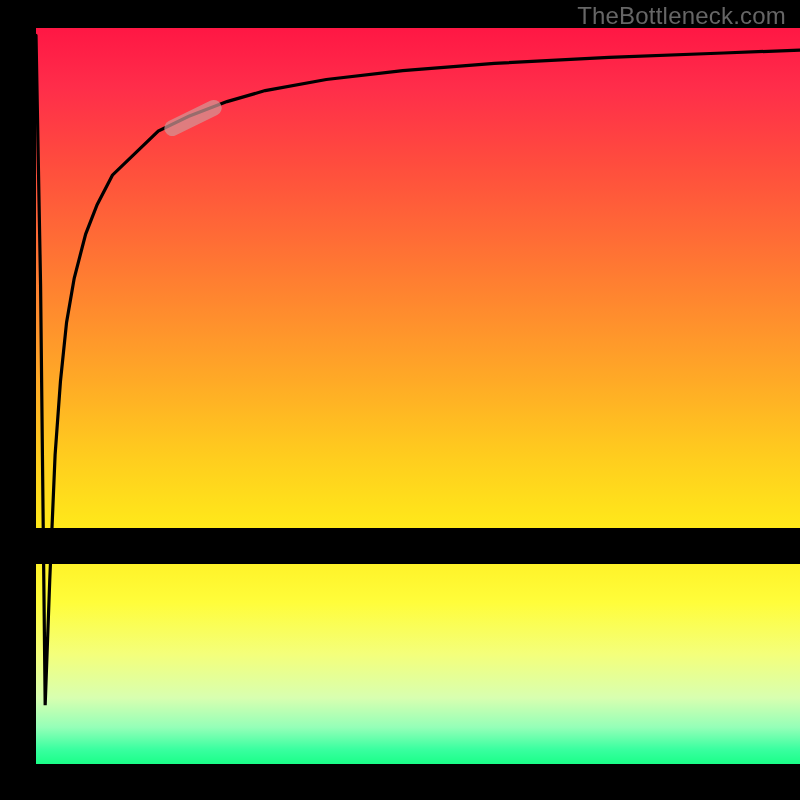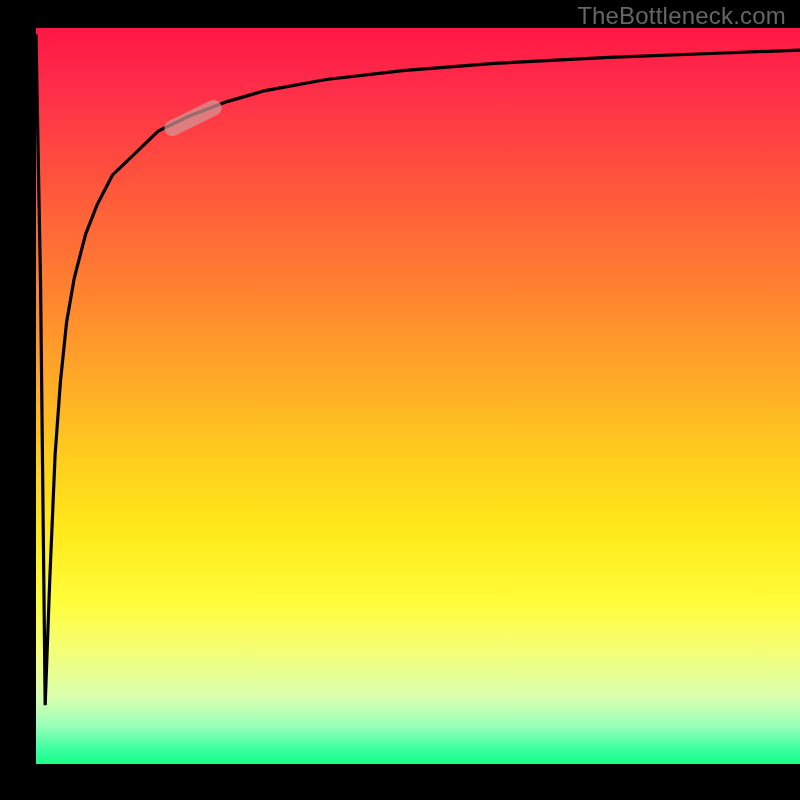--- a/index.html
+++ b/index.html
@@ -7,21 +7,21 @@
     width: 800px;
     height: 800px;
     position: relative;
     background: #000;
     font-family: Arial, Helvetica, sans-serif;
     overflow: hidden;
   }
   .container {
     position: relative;
     width: 800px;
-    height: 800px;
+    height: 564px;
     padding-left: 40px;
   }
   .watermark {
     position: absolute;
     top: 2px;
     right: 14px;
     color: #666;
     font-size: 24px;
     font-weight: 400;
     z-index: 10;

